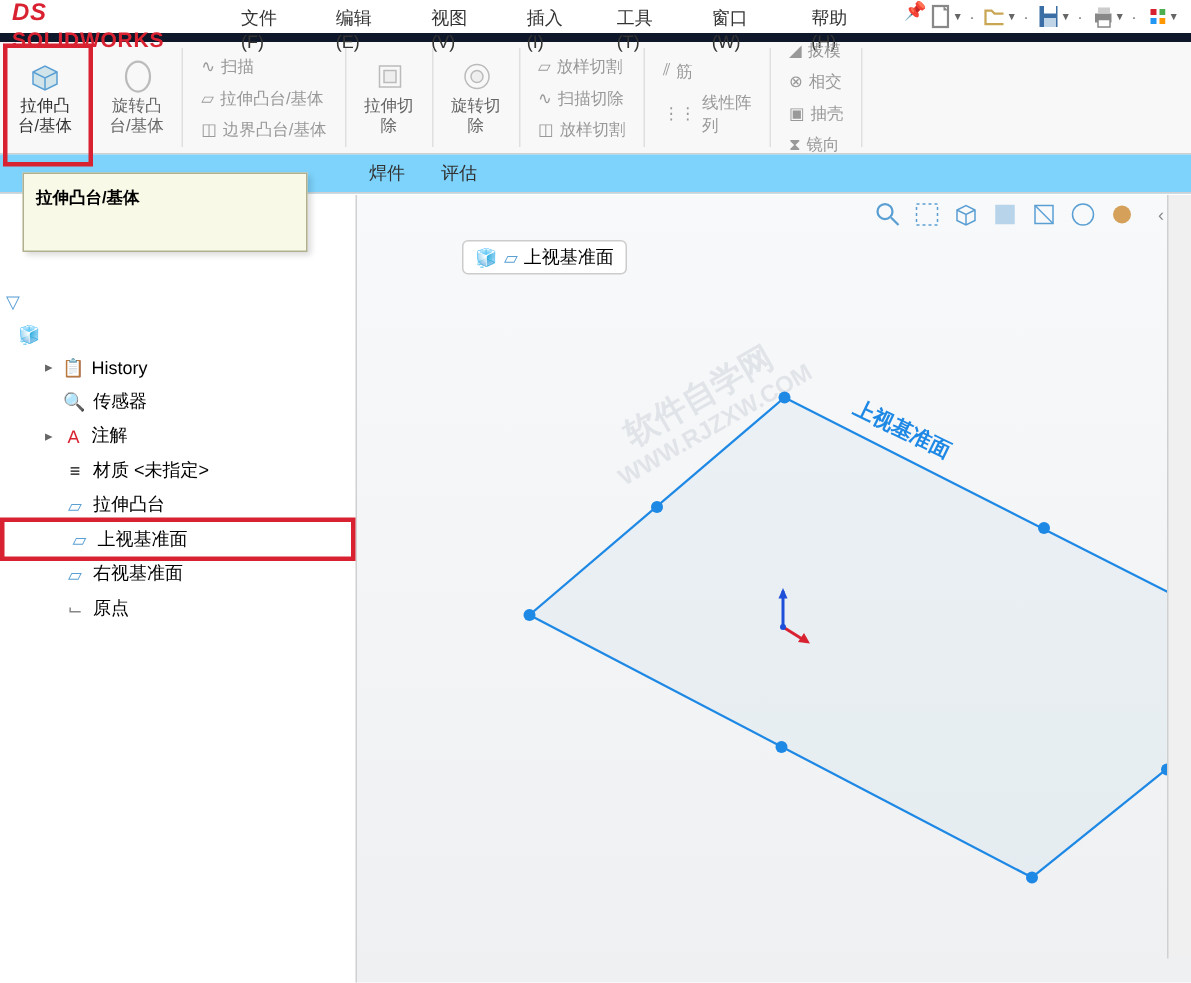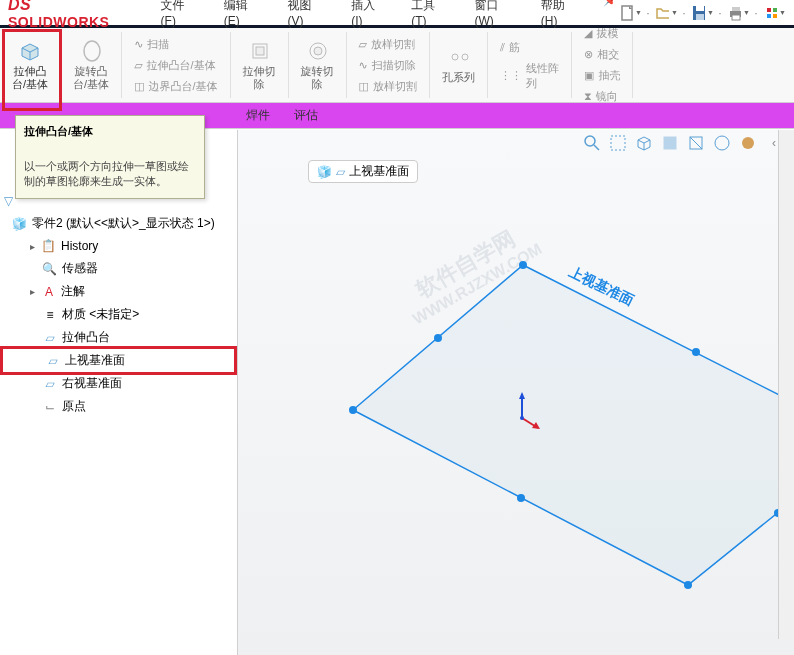--- a/index.html
+++ b/index.html
@@ -1,18 +1,18 @@
 <!DOCTYPE html>
 <html><head>
   <meta charset="utf-8">
   <style>
     * { margin: 0; padding: 0; box-sizing: border-box; }
     body { font-family: "Microsoft YaHei", Arial, sans-serif; font-size: 12px; background: #fff; width: 794px; height: 655px; overflow: hidden; }
     
-    .titlebar { height: 28px; background: #fff; display: flex; align-items: center; padding: 0 8px; border-bottom: 3px solid #0f172a; }
+    .titlebar { height: 28px; background: #fff; display: flex; align-items: flex-start; padding: 0 8px; border-bottom: 6px solid #0f172a; }
     .logo { color: #d92231; font-weight: bold; font-size: 14px; letter-spacing: 0.5px; }
     .logo-ds { font-style: italic; font-size: 16px; margin-right: 2px; }
     
     .menubar { display: flex; gap: 20px; margin-left: 30px; font-size: 12px; }
     .menu-item { padding: 4px 6px; cursor: pointer; color: #333; }
     .pin-icon { color: #0078d7; margin-left: 4px; }
     
     .quick-toolbar { display: flex; gap: 2px; margin-left: auto; align-items: center; }
     .qt-btn { width: 24px; height: 22px; display: flex; align-items: center; justify-content: center; cursor: pointer; position: relative; }
     .qt-sep { color: #888; margin: 0 2px; }
@@ -22,21 +22,21 @@
     .ribbon-group { display: flex; flex-direction: column; align-items: center; justify-content: center; padding: 0 8px; border-right: 1px solid #e0e0e0; }
     .ribbon-btn { display: flex; flex-direction: column; align-items: center; gap: 2px; padding: 4px; cursor: pointer; font-size: 11px; color: #666; text-align: center; line-height: 1.2; }
     .ribbon-btn.enabled { color: #333; }
     .ribbon-icon { width: 24px; height: 24px; display: flex; align-items: center; justify-content: center; }
     .ribbon-small-btn { display: flex; align-items: center; gap: 4px; padding: 2px 4px; font-size: 11px; color: #999; }
     .ribbon-mini-group { display: flex; flex-direction: column; gap: 2px; }
     
     .highlight-red { border: 3px solid #d92231; }
     .highlight-extrude { position: absolute; top: 29px; left: 2px; width: 60px; height: 82px; pointer-events: none; z-index: 5; }
     
-    .tabbar { height: 26px; background: #d946ef; display: flex; align-items: center; padding: 0 4px; border-bottom: 1px solid #d0d0d0; }
+    .tabbar { height: 26px; background: #7dd3fc; display: flex; align-items: center; padding: 0 4px; border-bottom: 1px solid #d0d0d0; }
     .tab { padding: 4px 12px; cursor: pointer; color: #333; font-size: 12px; }
     
     .view-toolbar { position: absolute; top: 131px; right: 8px; display: flex; gap: 2px; z-index: 3; }
     .vt-btn { width: 24px; height: 24px; display: flex; align-items: center; justify-content: center; cursor: pointer; }
     
     .tooltip { position: absolute; top: 115px; left: 15px; width: 190px; background: #f9f9e8; border: 1px solid #b0b090; padding: 8px; font-size: 11px; z-index: 10; box-shadow: 2px 2px 4px rgba(0,0,0,0.15); }
     .tooltip-title { font-weight: bold; margin-bottom: 20px; }
     .tooltip-body { color: #444; line-height: 1.4; }
     
     .workspace { position: absolute; top: 130px; left: 0; right: 0; bottom: 0; display: flex; }
@@ -200,31 +200,20 @@
           <span>∿</span>
           <span>扫描切除</span>
         </div>
       <div class="ribbon-small-btn">
           <span>◫</span>
           <span>放样切割</span>
         </div>
     </div>
   </div>
   <div class="ribbon-group">
-    <div class="ribbon-btn">
-      <span class="ribbon-icon">
-          <svg width="26" height="26">
-            <circle cx="8" cy="13" r="3" fill="none" stroke="#bbb"></circle>
-            <circle cx="18" cy="13" r="3" fill="none" stroke="#bbb"></circle>
-          </svg>
-        </span>
-      <span>孔系列</span>
-    </div>
-  </div>
-  <div class="ribbon-group">
     <div class="ribbon-mini-group">
       <div class="ribbon-small-btn">
           <span>⫽</span>
           <span>筋</span>
         </div>
       <div class="ribbon-small-btn">
           <span>⋮⋮</span>
           <span style="white-space:pre-line">线性阵
 列</span>
         </div>
@@ -297,29 +286,27 @@
         <circle cx="10" cy="10" r="6" fill="#d4a05a"></circle>
       </svg>
     </div>
   <div class="vt-btn">
       <span style="color:#888">‹</span>
     </div>
 </div>
 
 <div class="tooltip">
   <div class="tooltip-title">拉伸凸台/基体</div>
-  <div class="tooltip-body">以一个或两个方向拉伸一草图或绘制的草图轮廓来生成一实体。</div>
 </div>
 
 <div class="workspace">
   <div class="feature-tree">
     <div class="funnel-icon">▽</div>
     <div class="tree-node">
       <span class="tree-icon">🧊</span>
-      <span>零件2  (默认&lt;&lt;默认&gt;_显示状态 1&gt;)</span>
     </div>
     <div class="tree-node child">
       <span class="tree-expand">▸</span>
       <span class="tree-icon">📋</span>
       <span>History</span>
     </div>
     <div class="tree-node child">
       <span class="tree-icon" style="margin-left:12px">🔍</span>
       <span>传感器</span>
     </div>

